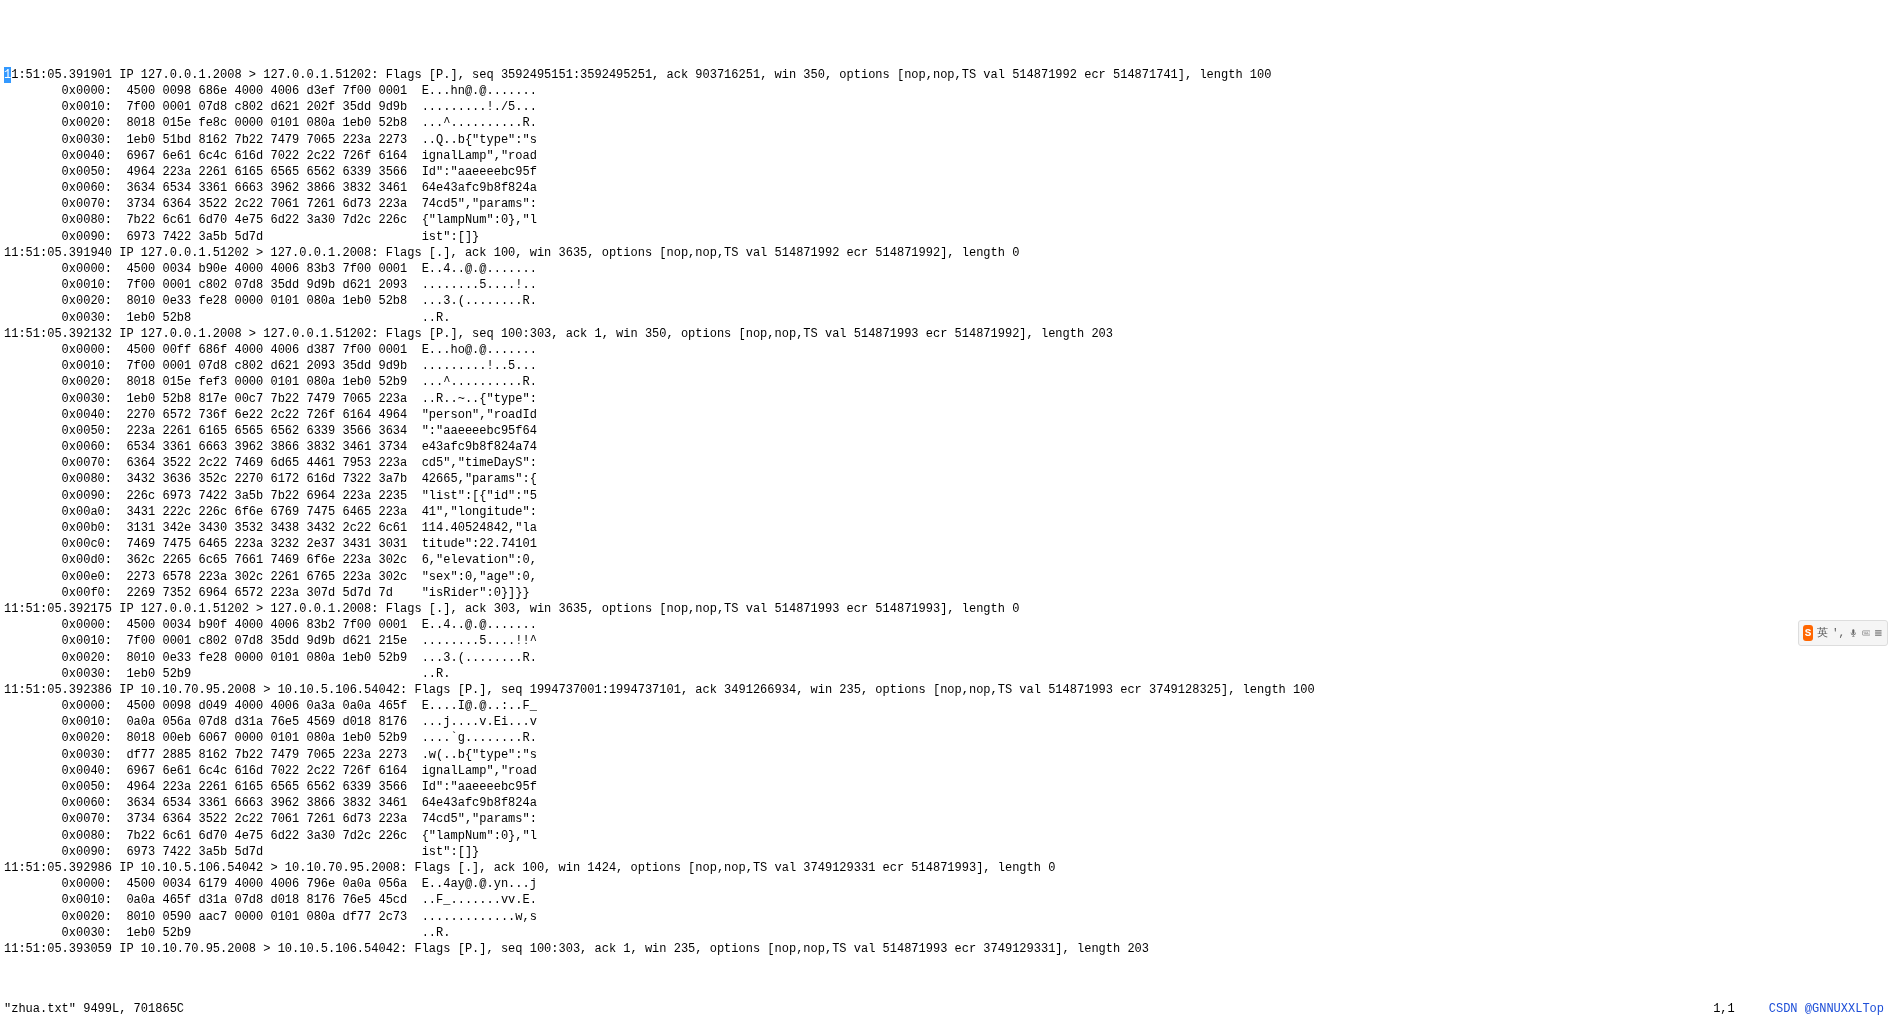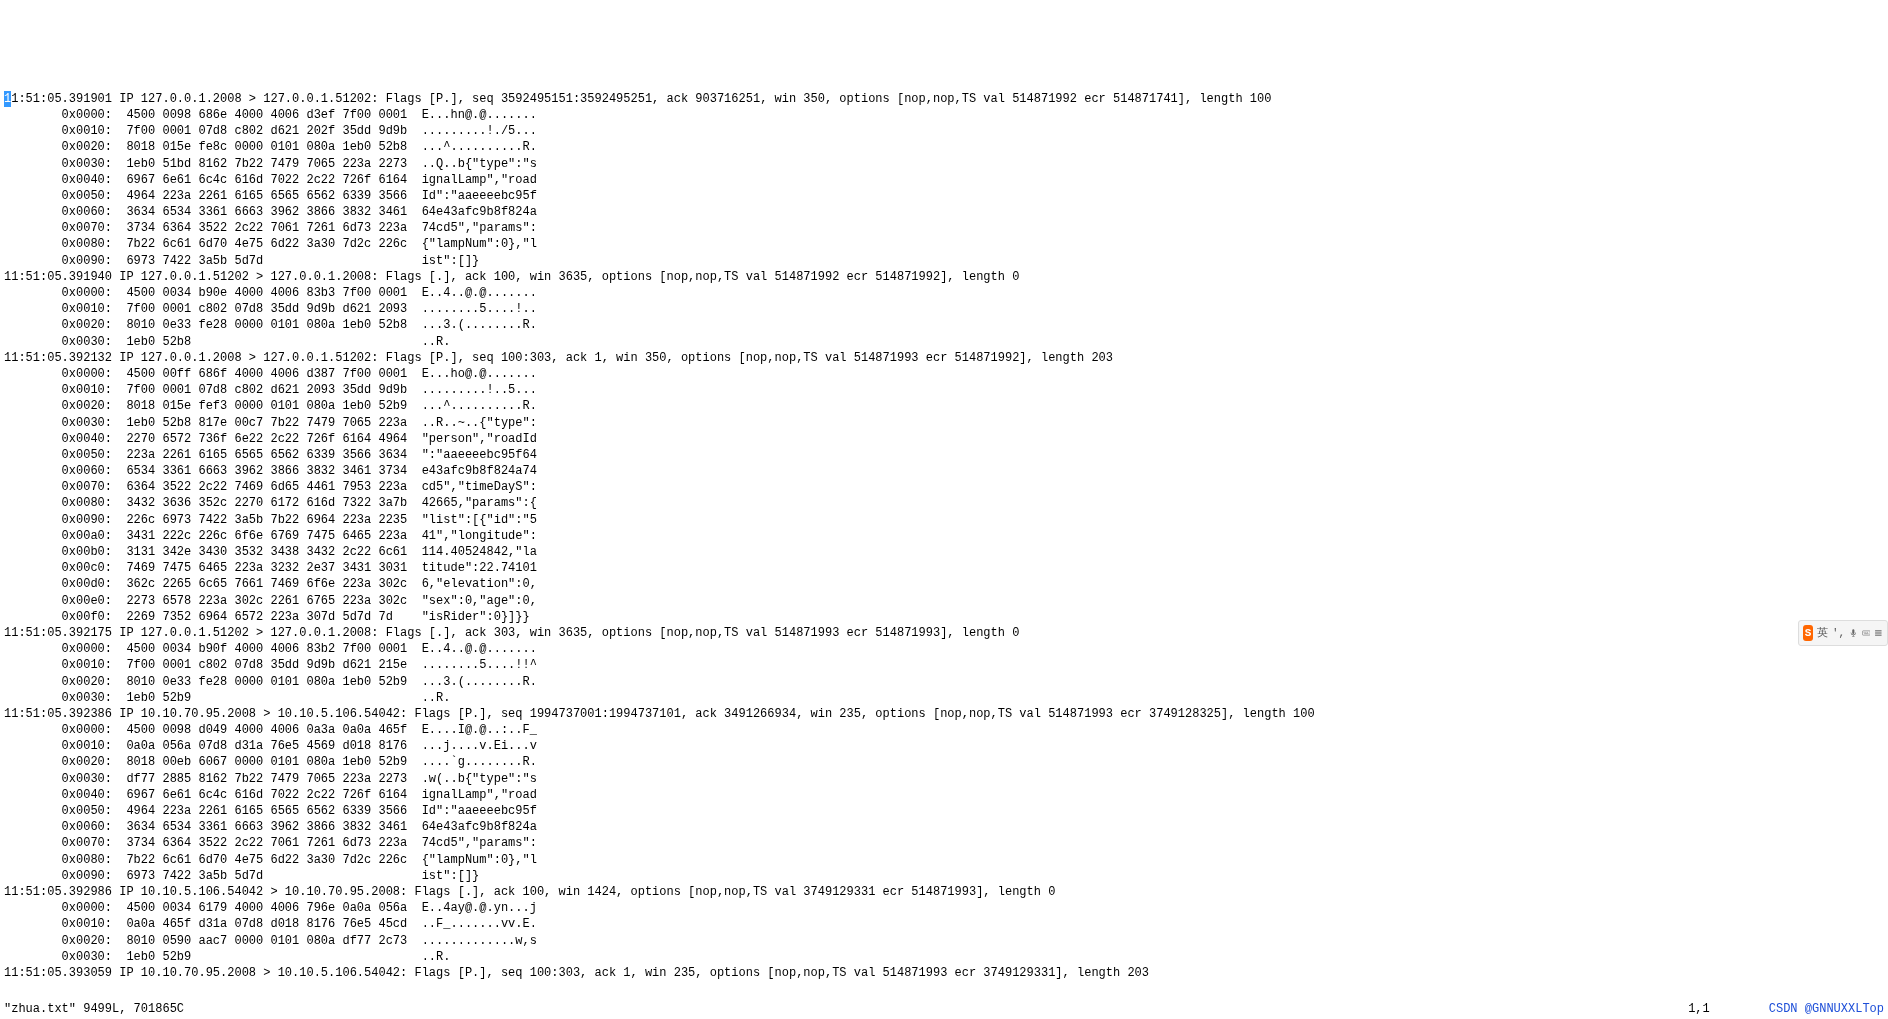--- a/index.html
+++ b/index.html
@@ -14,33 +14,33 @@
     overflow: hidden;
     position: relative;
     width: 1888px;
     height: 1019px;
   }
   .cursor {
     background: #3399ff;
     color: #ffffff;
     display: inline-block;
   }
-  .content { white-space: pre; margin-top: 24px; }
+  .content { white-space: pre; }
   .status-bar {
     position: absolute;
     bottom: 2px;
     left: 4px;
     right: 4px;
     display: flex;
     font-family: Consolas, 'Courier New', monospace;
     font-size: 12px;
   }
   .status-left { flex: 0 0 auto; }
   .status-spacer { flex: 1; }
-  .status-pos { flex: 0 0 auto; margin-right: 59px; }
+  .status-pos { flex: 0 0 auto; margin-right: 34px; }
   .status-right { flex: 0 0 auto; color: #1d4ed8; }
   .ime-bar {
     position: absolute;
     right: 0;
     top: 620px;
     width: 90px;
     height: 26px;
     background: #f5f5f5;
     border: 1px solid #ddd;
     border-radius: 3px;

